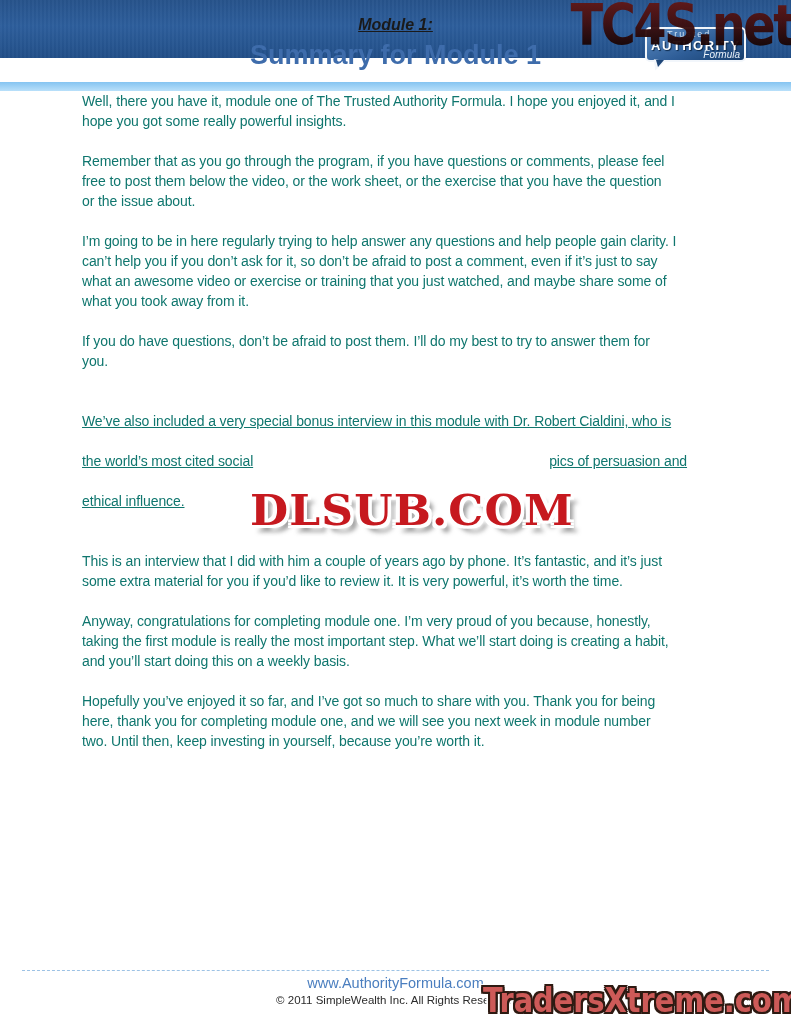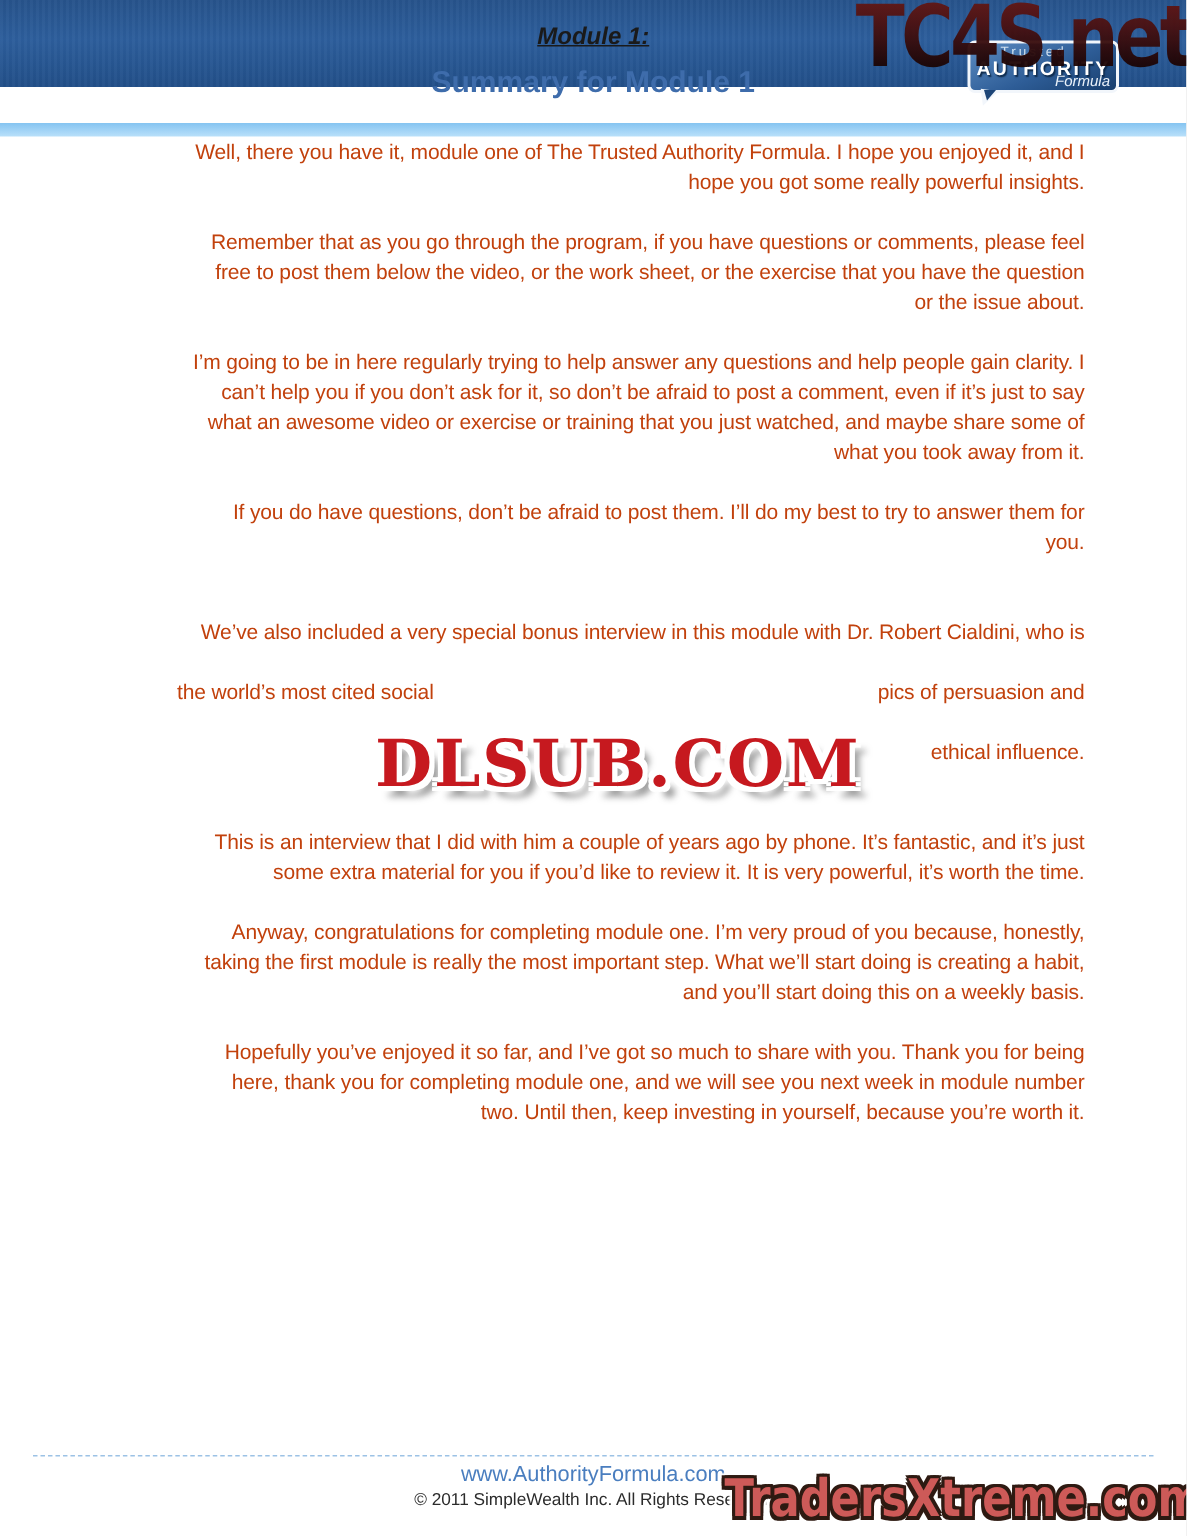--- a/index.html
+++ b/index.html
@@ -44,28 +44,28 @@
     font-family:"DejaVu Sans",sans-serif;font-weight:bold;
     font-size:57px;line-height:1.1;letter-spacing:-3px;
     transform:scaleX(0.84);transform-origin:100% 0;
     background:linear-gradient(180deg,#6d1a16 0%,#471010 40%,#150303 85%);
     -webkit-background-clip:text;background-clip:text;color:transparent;
     opacity:0.95;
   }
   
   .title-block{position:relative;padding-top:15px;text-align:center;}
   .eyebrow{font-size:16px;font-weight:bold;font-style:italic;color:#1a1a1a;line-height:19px;text-decoration:underline;}
-  .heading{margin:5px 0 0;font-size:20px;line-height:32px;font-weight:bold;color:#3e6cab;text-align:center;}
+  .heading{margin:5px 0 0;font-size:27px;line-height:32px;font-weight:bold;color:#3e6cab;text-align:center;}
   
   .content{position:relative;margin:20px 66px 0;}
   .para{
-    white-space:pre-line;margin:0 2px 20px;
-    font-size:14px;line-height:20px;letter-spacing:-0.1px;color:#c2410c;text-align:right;
+    white-space:pre-line;margin:0 16px 20px;
+    font-size:14px;line-height:20px;letter-spacing:-0.1px;color:#0f766e;
   }
-  .para .line{display:block;}
+  .para .line{display:block;text-decoration:underline;}
   .wm-gap{display:inline-block;width:296px;}
   
   .wm-dlsub{
     position:absolute;left:250px;top:486px;z-index:5;
     font-family:"DejaVu Serif",serif;font-weight:bold;
     font-size:40px;line-height:1.1;letter-spacing:1px;color:#c6191f;
     transform:scale(1.1,1.08);transform-origin:left top;
     text-shadow:
       3px -3px 0 #fff, 3px 3px 0 #fff, -3px 3px 0 #fff, -3px -3px 0 #fff,
       0 3px 0 #fff, 0 -3px 0 #fff, 3px 0 0 #fff, -3px 0 0 #fff,

